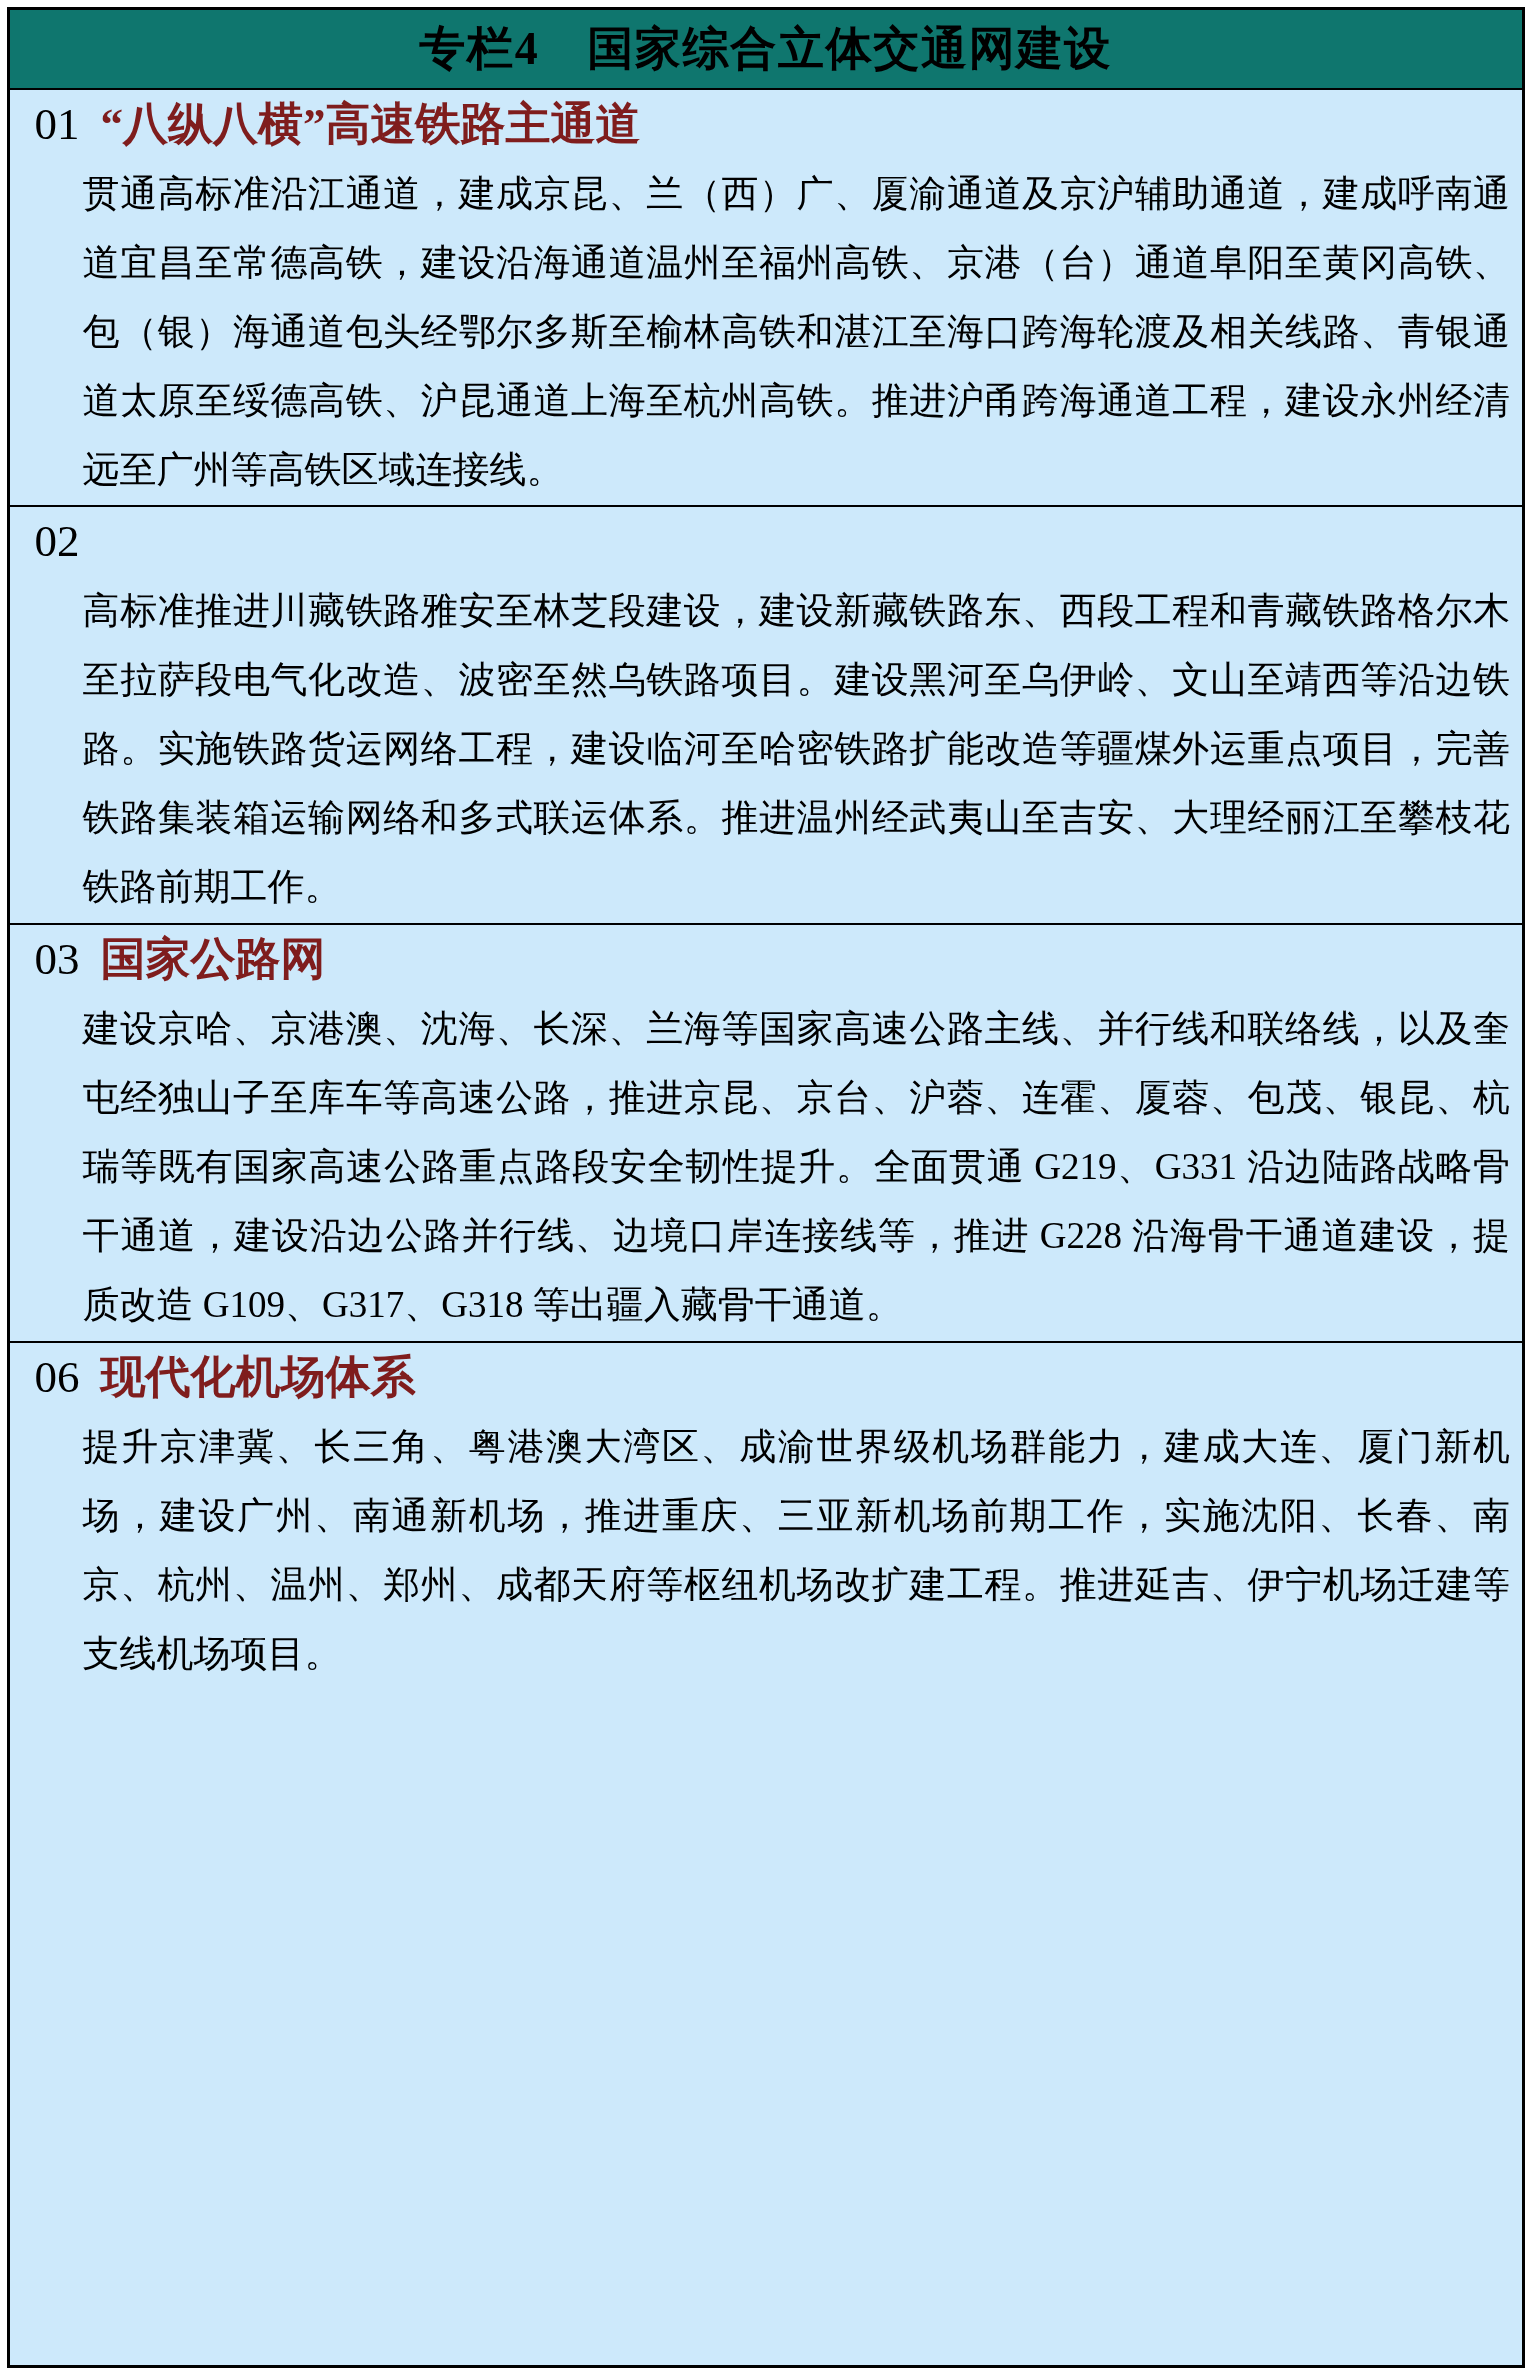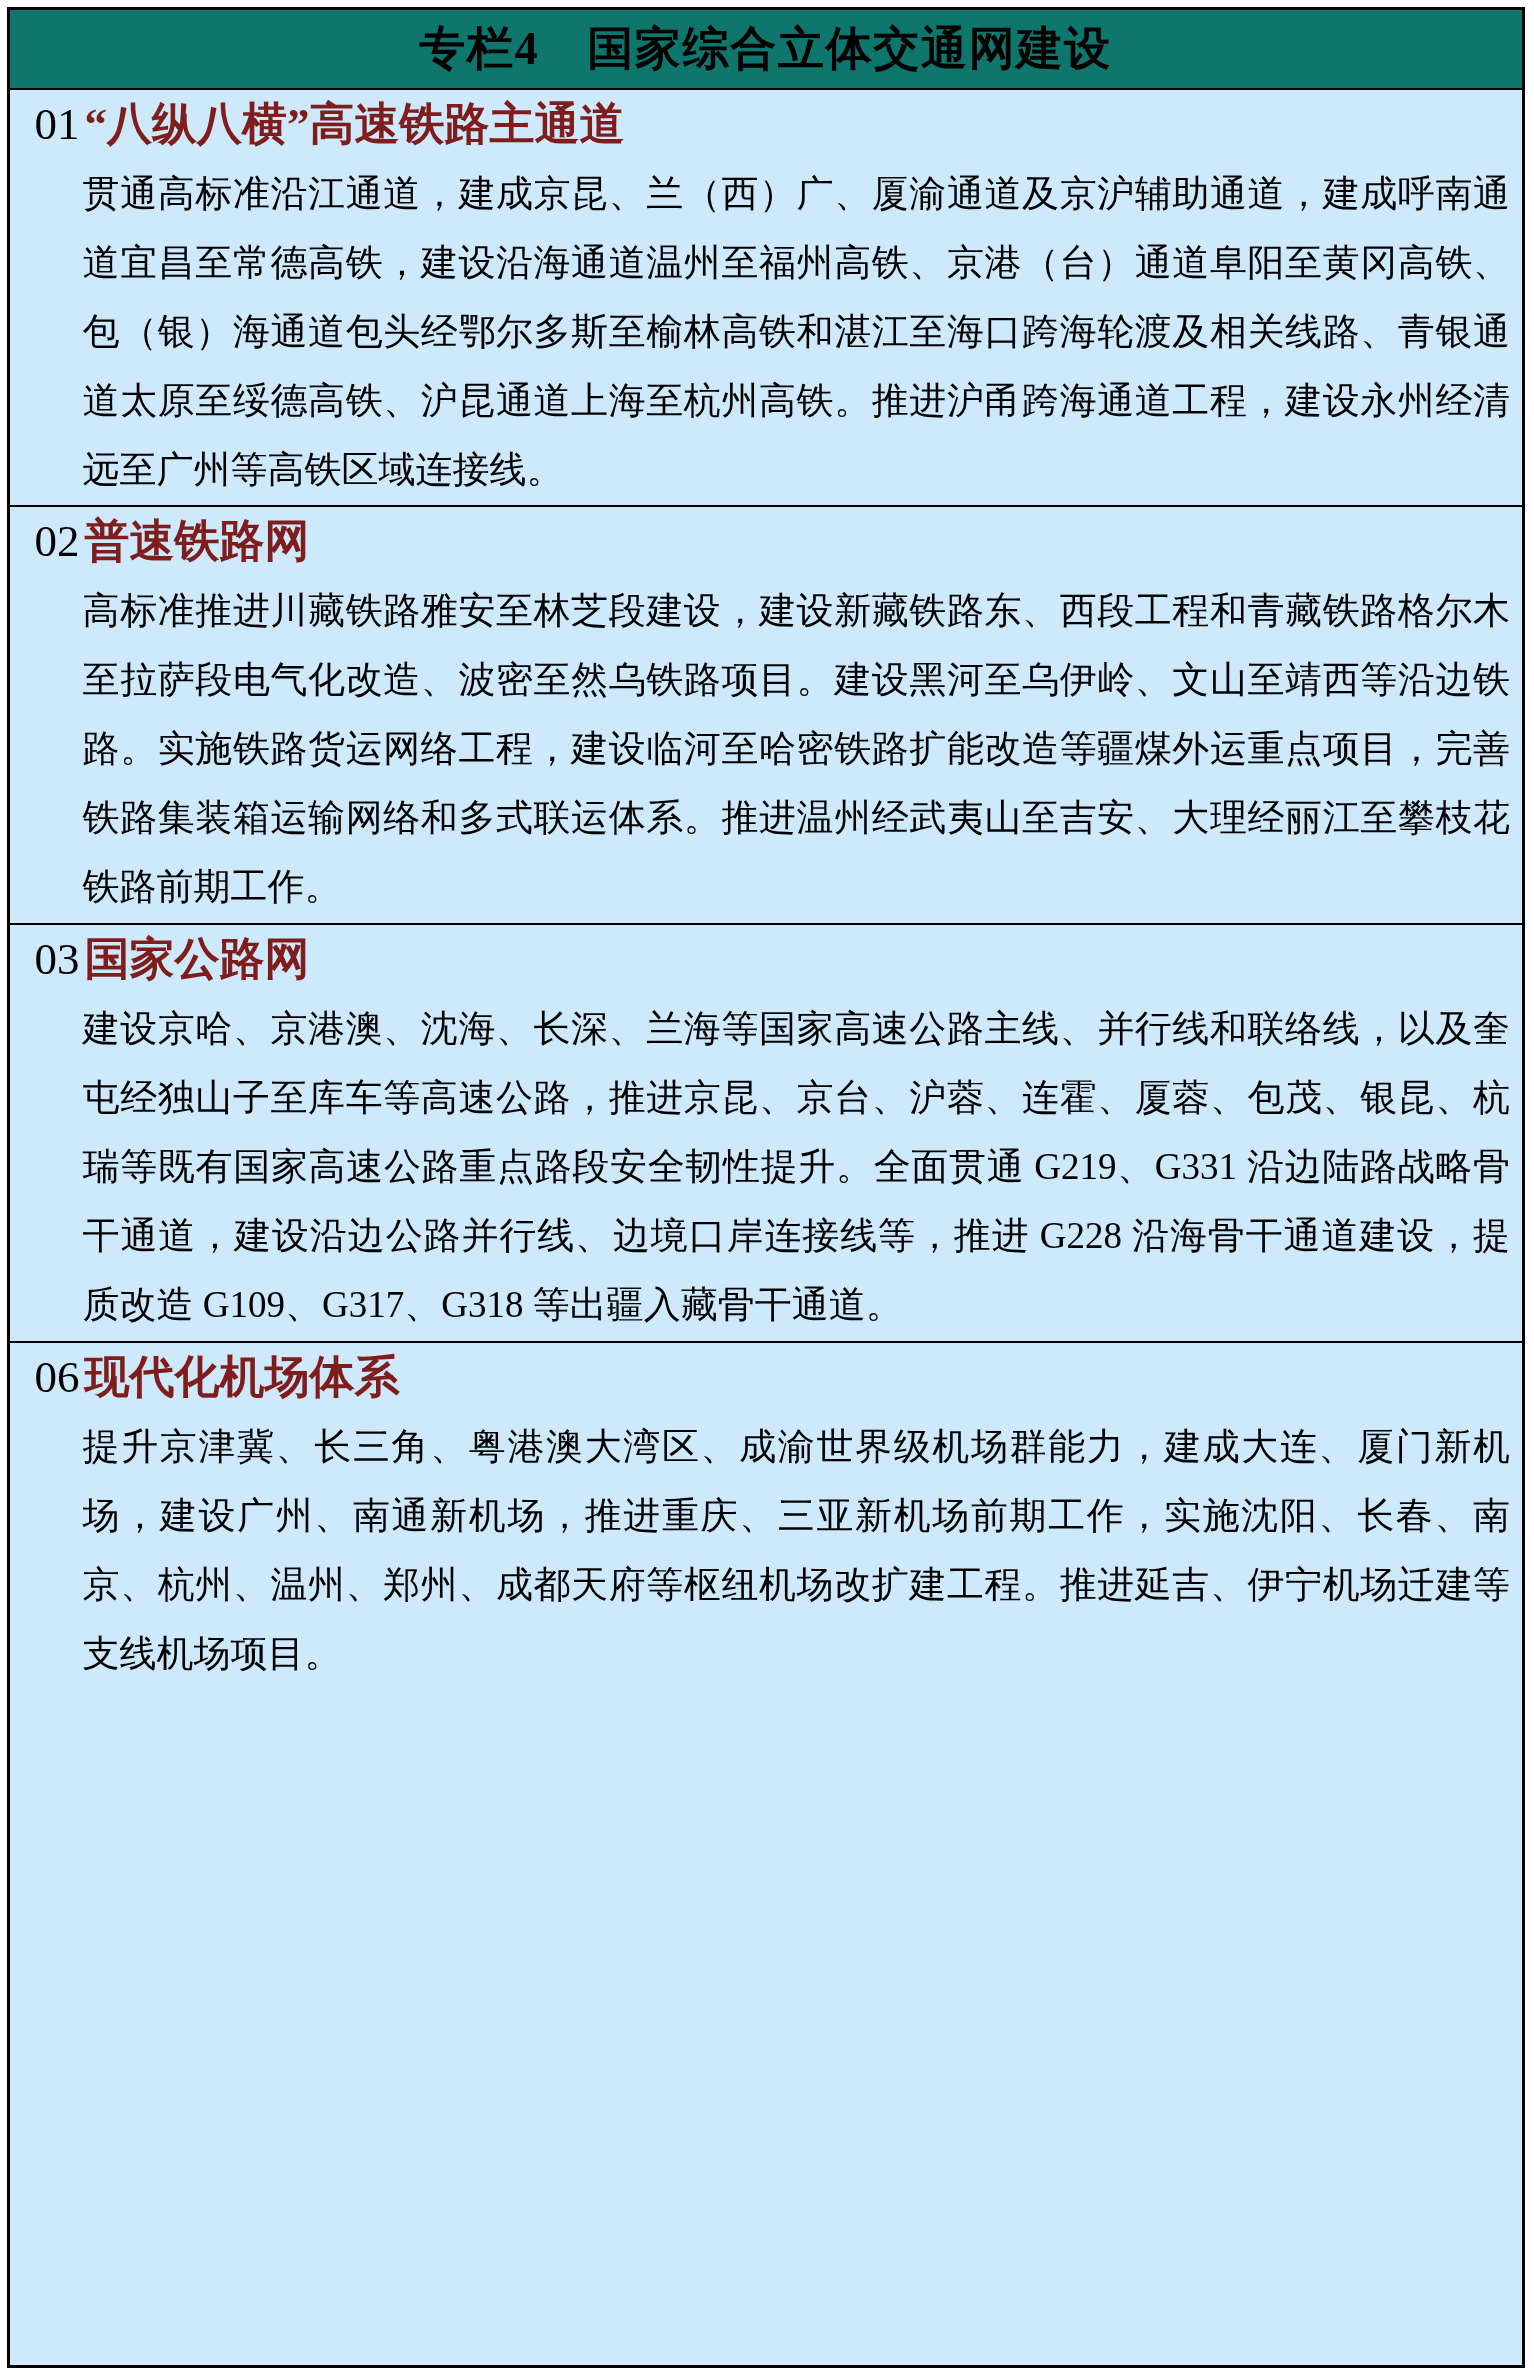--- a/index.html
+++ b/index.html
@@ -45,20 +45,21 @@
     padding: 0 0 1.7px 0;
   }
   .section:last-child {
     border-bottom: none;
   }
   .section-heading {
     display: flex;
     align-items: baseline;
     line-height: 69px;
     white-space: nowrap;
+    gap: 16px;
   }
   .sec-num {
     margin-left: 25px;
     width: 50px;
     font-size: 45px;
     color: #000000;
     flex: 0 0 auto;
   }
   .sec-title {
     font-size: 45px;
@@ -88,21 +89,20 @@
       <div class="section-heading">
         <span class="sec-num">01</span>
         <span class="sec-title">“八纵八横”高速铁路主通道</span>
       </div>
       <div class="sec-para">贯通高标准沿江通道，建成京昆、兰（西）广、厦渝通道及京沪辅助通道，建成呼南通道宜昌至常德高铁，建设沿海通道温州至福州高铁、京港（台）通道阜阳至黄冈高铁、包（银）海通道包头经鄂尔多斯至榆林高铁和湛江至海口跨海轮渡及相关线路、青银通道太原至绥德高铁、沪昆通道上海至杭州高铁。推进沪甬跨海通道工程，建设永州经清远至广州等高铁区域连接线。</div>
     </div>
 
     <div class="section">
       <div class="section-heading">
         <span class="sec-num">02</span>
-        <span class="sec-title">普速铁路网</span>
       </div>
       <div class="sec-para">高标准推进川藏铁路雅安至林芝段建设，建设新藏铁路东、西段工程和青藏铁路格尔木至拉萨段电气化改造、波密至然乌铁路项目。建设黑河至乌伊岭、文山至靖西等沿边铁路。实施铁路货运网络工程，建设临河至哈密铁路扩能改造等疆煤外运重点项目，完善铁路集装箱运输网络和多式联运体系。推进温州经武夷山至吉安、大理经丽江至攀枝花铁路前期工作。</div>
     </div>
 
     <div class="section">
       <div class="section-heading">
         <span class="sec-num">03</span>
         <span class="sec-title">国家公路网</span>
       </div>
       <div class="sec-para">建设京哈、京港澳、沈海、长深、兰海等国家高速公路主线、并行线和联络线，以及奎屯经独山子至库车等高速公路，推进京昆、京台、沪蓉、连霍、厦蓉、包茂、银昆、杭瑞等既有国家高速公路重点路段安全韧性提升。全面贯通 G219、G331 沿边陆路战略骨干通道，建设沿边公路并行线、边境口岸连接线等，推进 G228 沿海骨干通道建设，提质改造 G109、G317、G318 等出疆入藏骨干通道。</div>

